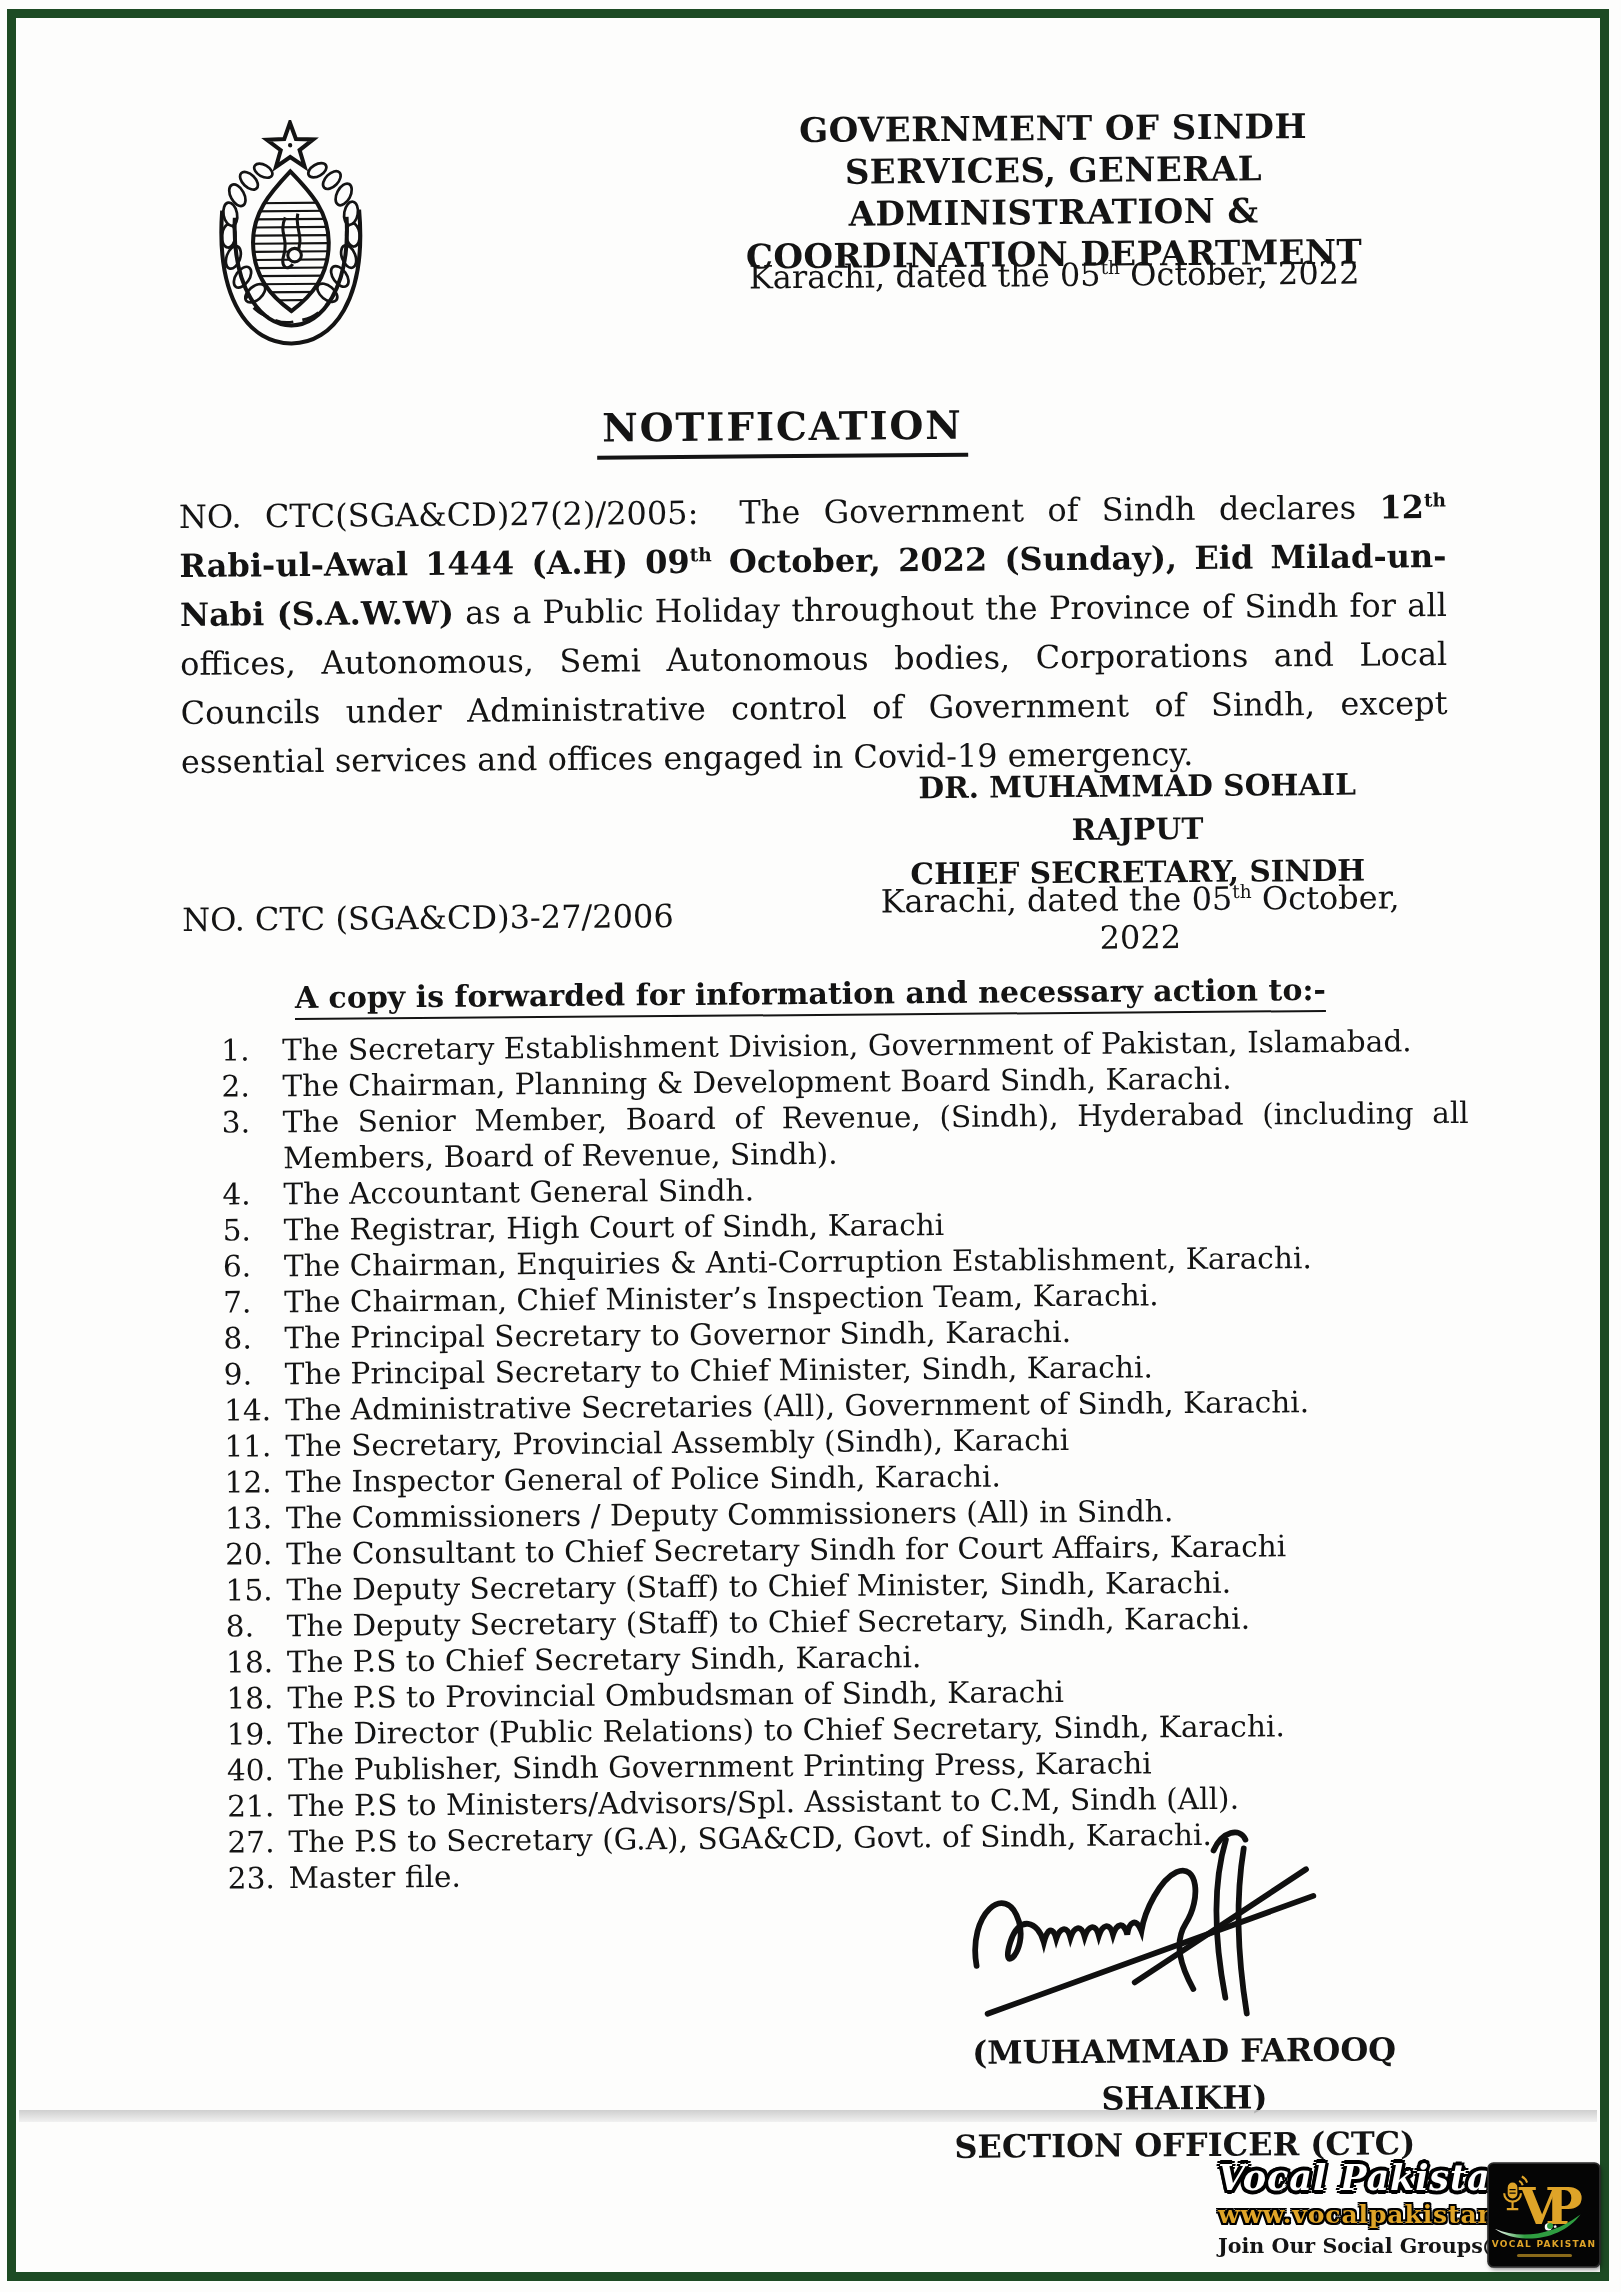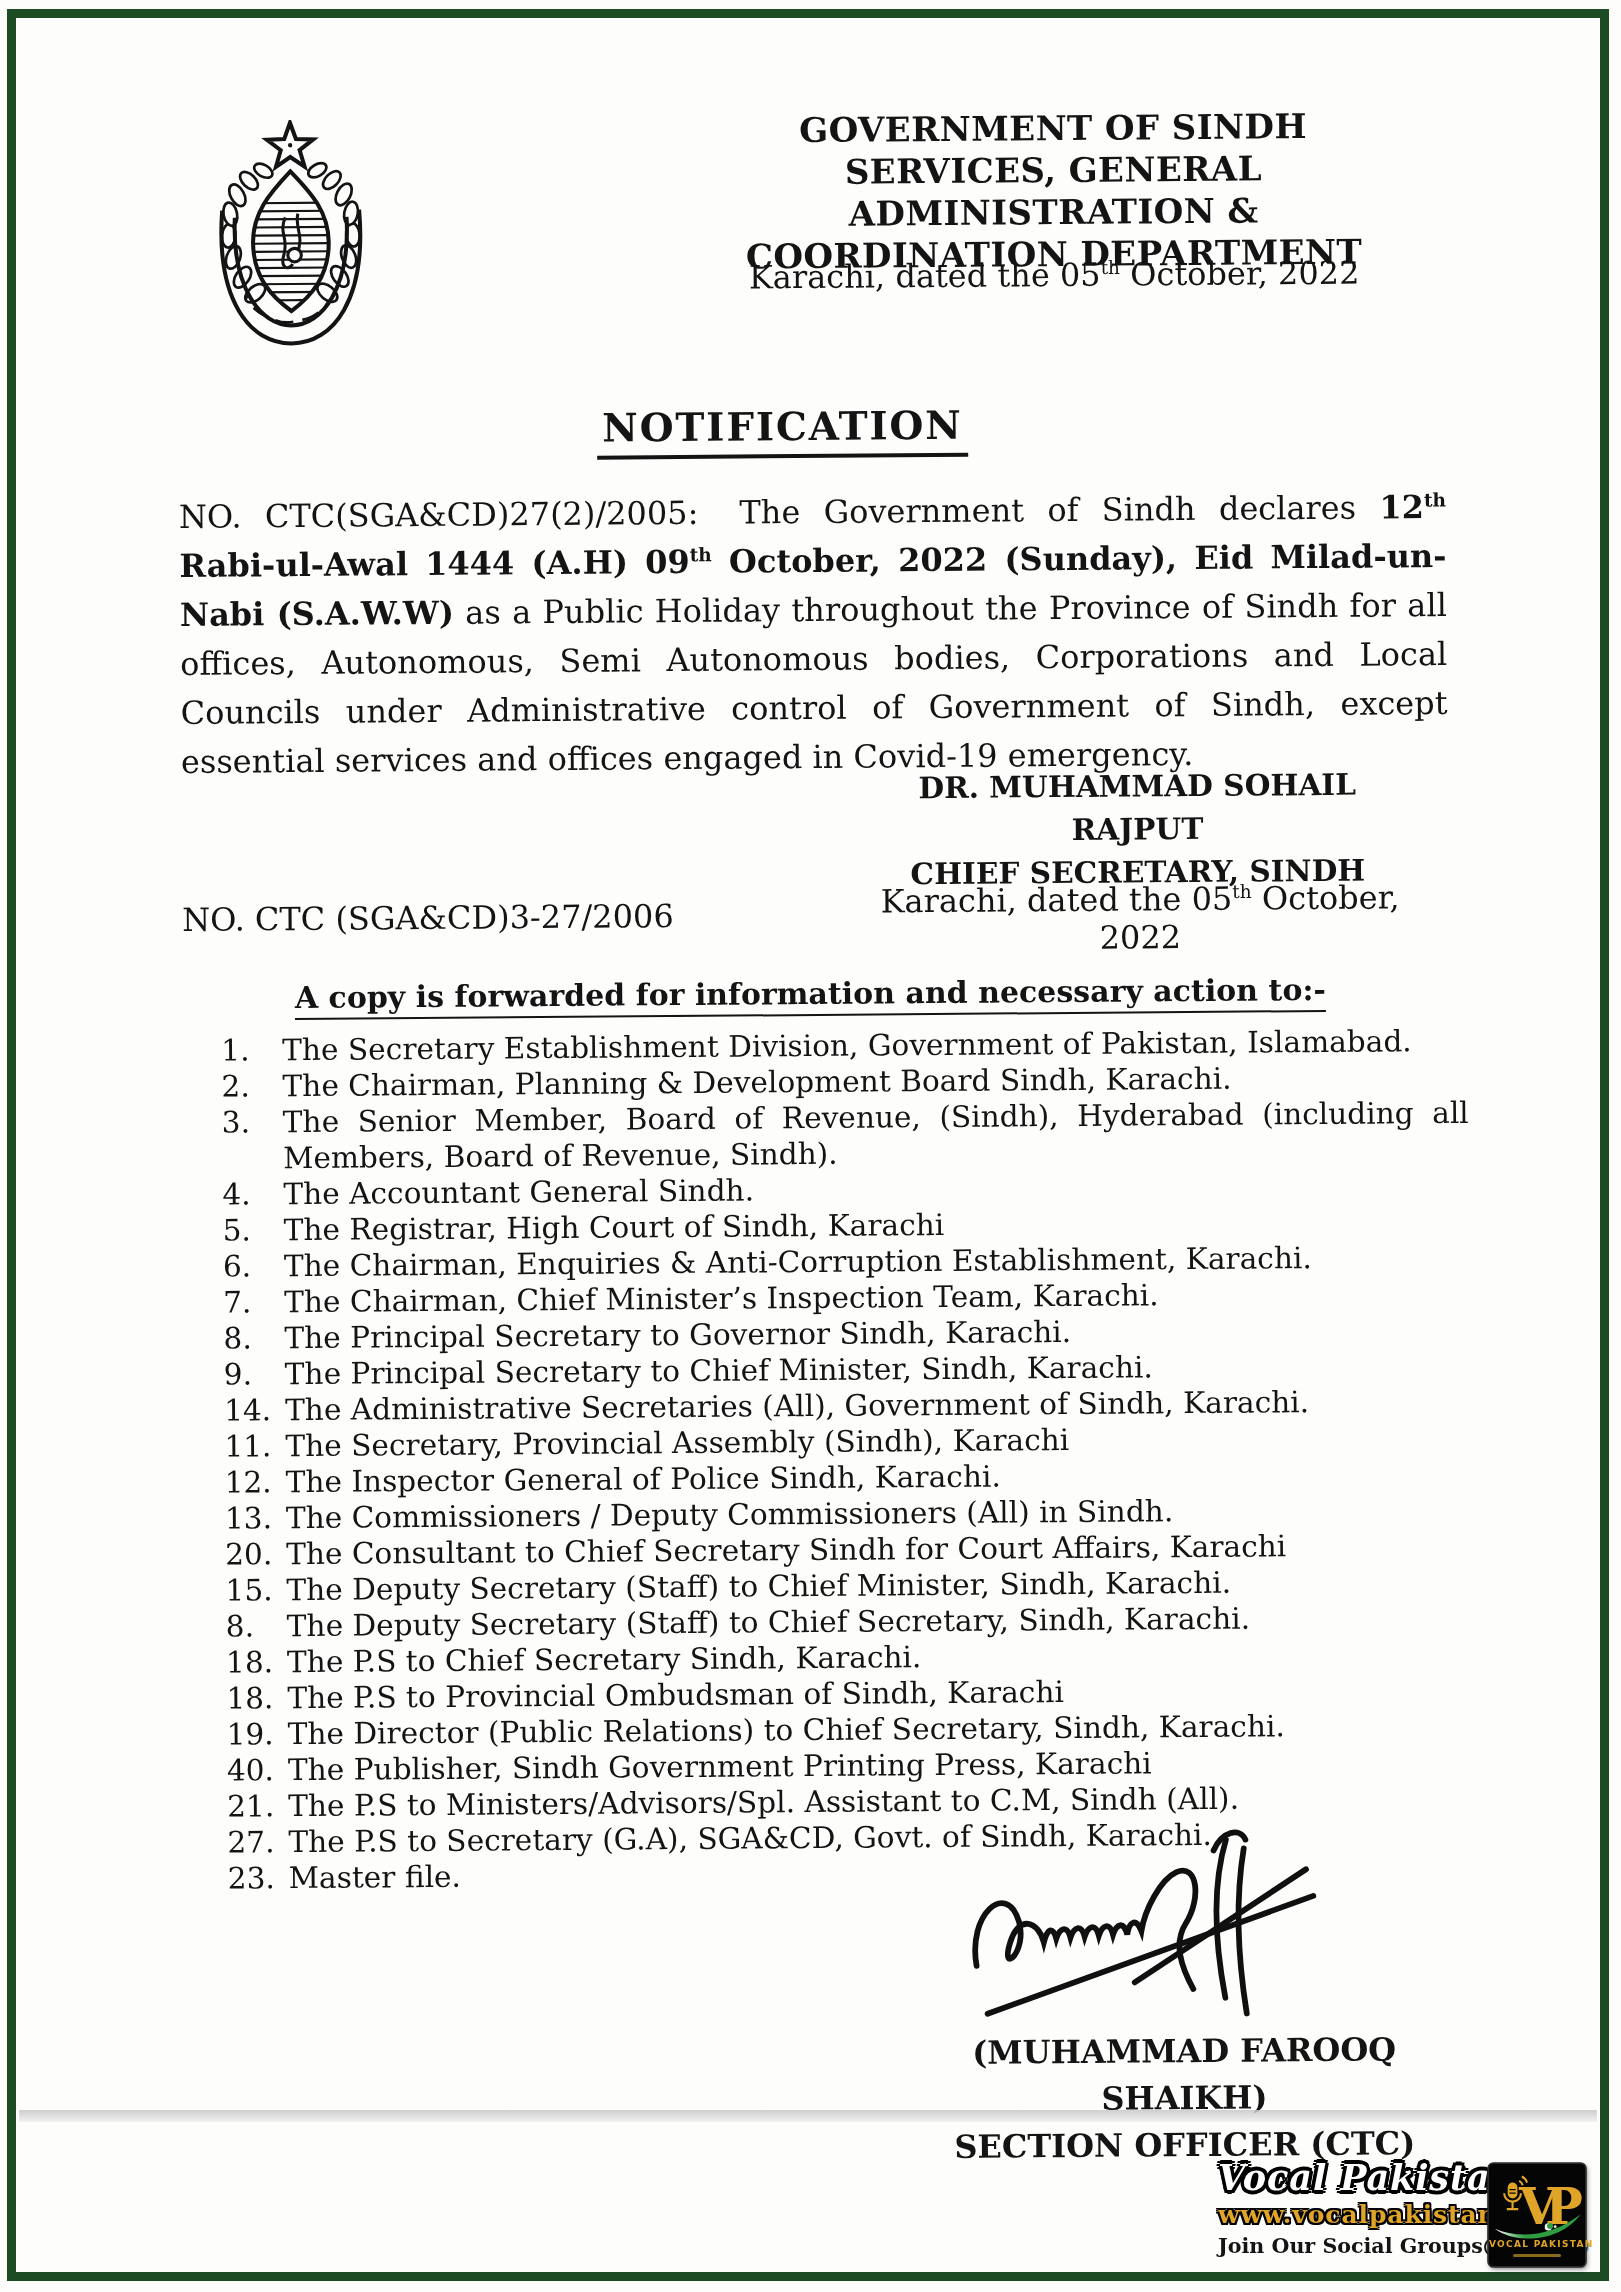--- a/index.html
+++ b/index.html
@@ -89,21 +89,21 @@
   }
   .wm-site{
     margin-top:1.8px;font-size:25px;font-weight:bold;color:var(--gold);letter-spacing:0.9px;
     text-shadow:-1.8px 0 0 #000,1.8px 0 0 #000,0 -1.8px 0 #000,0 1.8px 0 #000,
                 -1.8px -1.8px 0 #000,1.8px -1.8px 0 #000,-1.8px 1.8px 0 #000,1.8px 1.8px 0 #000;
     white-space:nowrap;
   }
   .wm-social{margin-top:5.4px;font-size:20.6px;font-weight:bold;display:flex;align-items:center;gap:6.3px;white-space:nowrap;}
   .wm-icon{width:22.4px;height:22.4px;flex-shrink:0;}
   .wm-logo{
-    position:absolute;left:271px;top:7.2px;width:96px;height:102px;background:#050505;
+    position:absolute;left:271px;top:7.2px;width:110px;height:102px;background:#050505;
     border-radius:4.5px;box-shadow:0 0 0 1.8px #2a2a2a, 1.8px 2.7px 5.4px rgba(0,0,0,.5);
   }
   .wm-logo .monogram{
     position:absolute;left:30px;top:12.5px;font-size:50px;font-weight:bold;color:var(--gold);
     letter-spacing:-12.5px;font-family:"DejaVu Serif",serif;
   }
   .wm-logo .vp-label{
     position:absolute;left:0;top:75px;width:100%;text-align:center;
     font-size:9px;font-weight:bold;color:var(--gold);letter-spacing:1.3px;white-space:nowrap;
     font-family:"DejaVu Sans","Liberation Sans",sans-serif;

